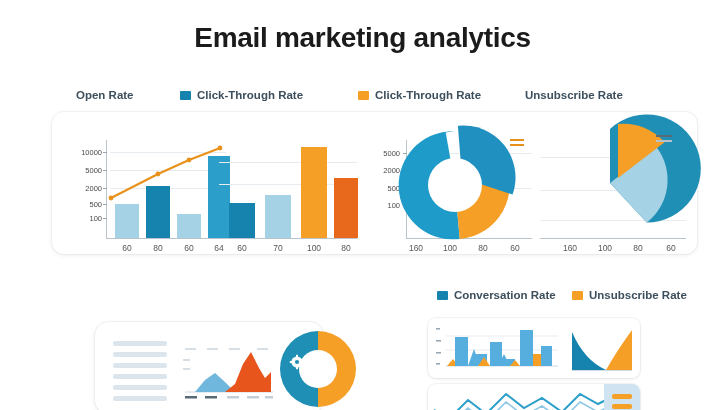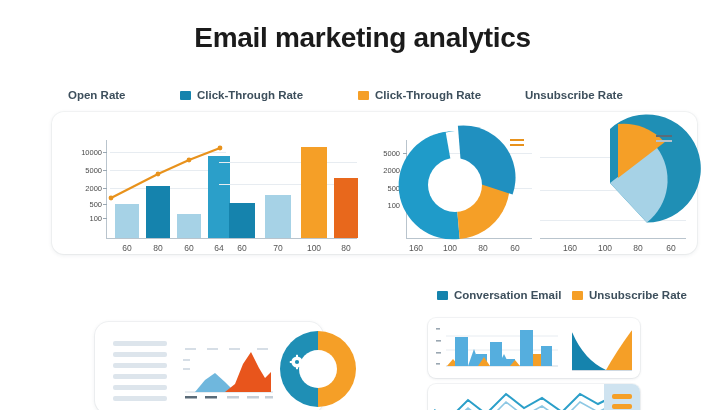--- a/index.html
+++ b/index.html
@@ -75,21 +75,21 @@
 </style>
 </head>
 <body>
 
 <div class="page">
 
   <div class="title">Email marketing analytics</div>
 
   <div class="legend-row">
 
-    <div class="legend-item" style="left:16px;top:0;justify-content:center;">
+    <div class="legend-item" style="left:24px;top:0;justify-content:center;">
       <span>Open Rate</span>
     </div>
 
     <div class="legend-item" style="left:128px;top:0;">
       <span class="lg-swatch" style="background:#1583ad;"></span>
       <span>Click-Through Rate</span>
     </div>
 
     <div class="legend-item" style="left:306px;top:0;">
       <span class="lg-swatch" style="background:#f59f27;"></span>
@@ -260,21 +260,21 @@
         <rect x="5" y="10.2" width="2" height="3" fill="#ffffff"></rect>
         <rect x="-1.2" y="5" width="3" height="2" fill="#ffffff"></rect>
         <rect x="10.2" y="5" width="3" height="2" fill="#ffffff"></rect>
       </g>
     </svg>
   </div>
 
   <div class="br-legend">
     <div class="legend-item" style="left:0;top:0;">
       <span class="lg-swatch" style="background:#1583ad;"></span>
-      <span>Conversation Email</span>
+      <span>Conversation Rate</span>
     </div>
     <div class="legend-item" style="left:135px;top:0;">
       <span class="lg-swatch" style="background:#f59f27;"></span>
       <span>Unsubscribe Rate</span>
     </div>
   </div>
 
   <div class="br-card">
     <svg style="position:absolute;left:6px;top:6px;" width="126" height="50">
       <line x1="12" y1="12" x2="124" y2="12" stroke="#e7ecf1" stroke-width="1"></line>

